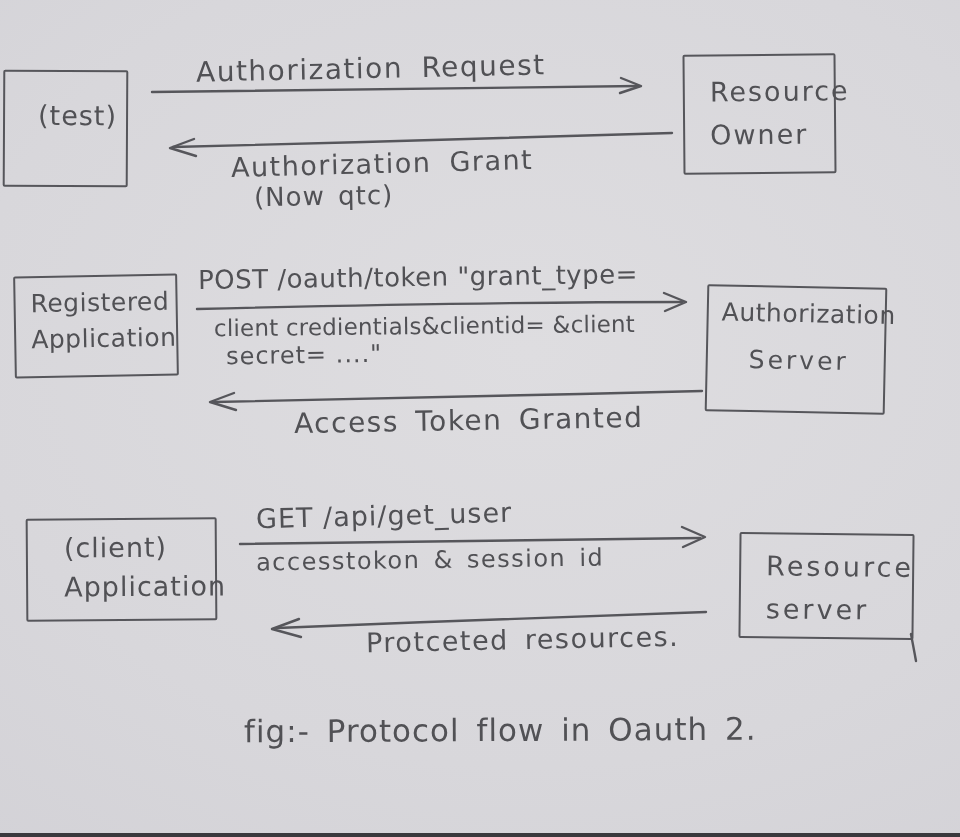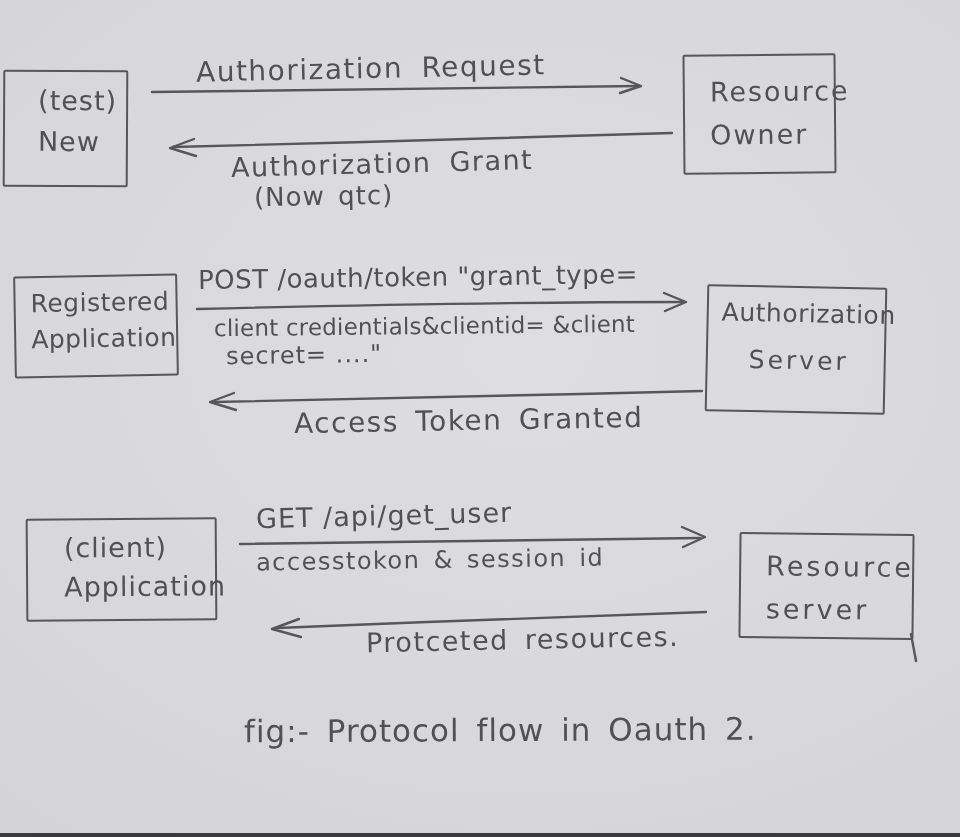--- a/index.html
+++ b/index.html
@@ -24,21 +24,21 @@
     position: absolute;
     border: 2.5px solid #56565b;
     border-radius: 2px;
     box-sizing: border-box;
     background: transparent;
   }
   .box span { display: block; white-space: nowrap; }
 
   .box-client-test { left: 3px; top: 70px; width: 125px; height: 117px;
     transform: rotate(0.3deg); font-size: 27px; letter-spacing: 1px;
-    padding: 9px 0 0 33px; line-height: 1.5; }
+    padding: 24px 0 0 33px; line-height: 1.5; }
   .box-resource-owner { left: 683px; top: 54px; width: 153px; height: 120px;
     transform: rotate(-0.5deg); font-size: 27px; letter-spacing: 2px;
     padding: 14px 0 0 25px; line-height: 1.6; }
   .box-registered-application { left: 14px; top: 275px; width: 164px; height: 102px;
     transform: rotate(-1deg); font-size: 25px; letter-spacing: 0.5px;
     padding: 8px 0 0 15px; line-height: 1.45; }
   .box-authorization-server { left: 706px; top: 286px; width: 180px; height: 127px;
     transform: rotate(1.2deg); font-size: 25px; letter-spacing: 0.5px;
     padding: 10px 0 0 13px; line-height: 1.3; }
   .box-authorization-server span:nth-child(2) { margin: 14px 0 0 28px; letter-spacing: 3px; }
@@ -92,21 +92,20 @@
       <path d="M706,612 C560,617 420,622 277,628"></path>
       <path d="M299,619 L272,629 L301,637"></path>
     </g>
     <g>
       <path d="M911,634 L916,661"></path>
     </g>
   </svg>
 
   <div class="box box-client-test">
     <span>(test)</span>
-    <span>New</span>
   </div>
 
   <div class="box box-resource-owner">
     <span>Resource</span>
     <span>Owner</span>
   </div>
 
   <div class="box box-registered-application">
     <span>Registered</span>
     <span>Application</span>

